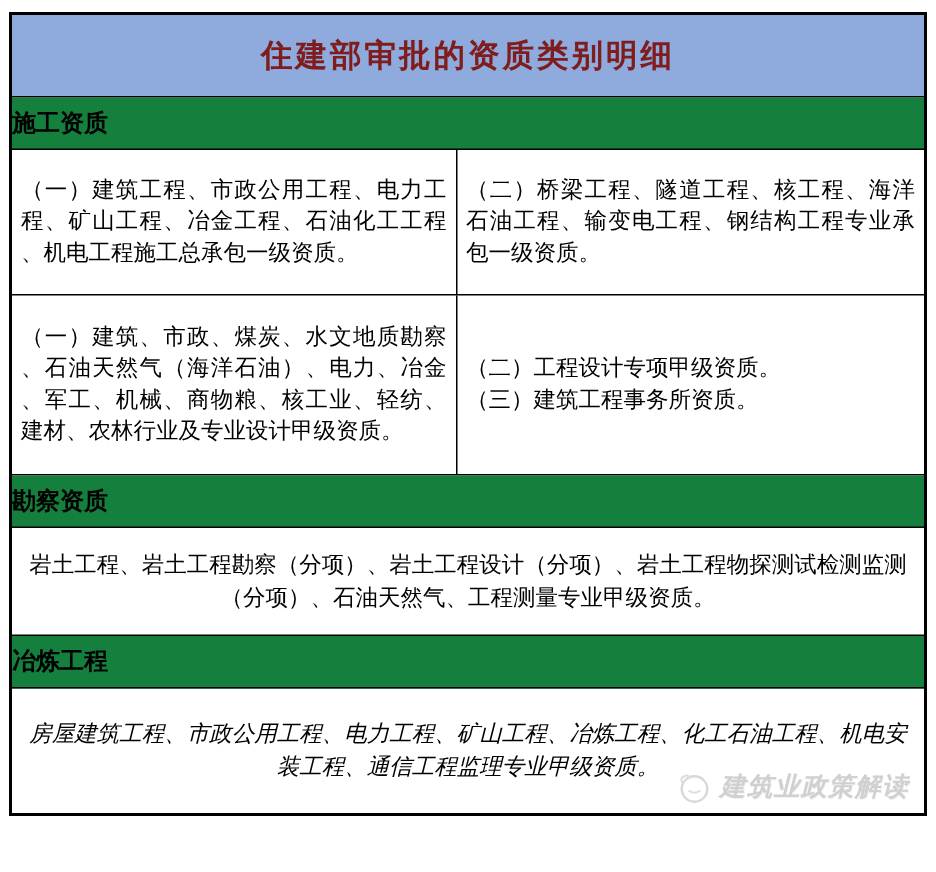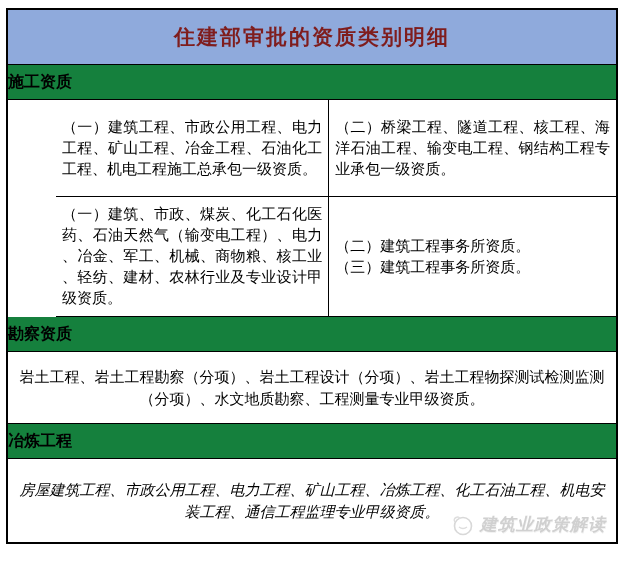--- a/index.html
+++ b/index.html
@@ -38,21 +38,20 @@
   .section-header{
     height:35px;
     display:flex;align-items:center;justify-content:flex-start;
     font-size:16px;
     font-weight:bold;
     background:#15803d;
   }
   .cols{
     display:flex;
     align-items:stretch;
-    margin-left:48px;
   }
   .cols .col{
     box-sizing:border-box;
     display:flex;
     flex-direction:column;
     justify-content:center;
     padding:4px 6px;
     font-size:15px;
     line-height:21px;
     text-align:justify;
@@ -108,33 +107,33 @@
       <div class="col col-left">
         <div>（一）建筑工程、市政公用工程、电力工程、矿山工程、冶金工程、石油化工工程、机电工程施工总承包一级资质。</div>
       </div>
       <div class="col col-right">
         <div>（二）桥梁工程、隧道工程、核工程、海洋石油工程、输变电工程、钢结构工程专业承包一级资质。</div>
       </div>
     </div>
 
     <div class="row cols row-sj">
       <div class="col col-left">
-        <div>（一）建筑、市政、煤炭、化工石化医药、石油天然气（输变电工程）、电力、冶金、军工、机械、商物粮、核工业、轻纺、建材、农林行业及专业设计甲级资质。</div>
+        <div>（一）建筑、市政、煤炭、水文地质勘察、石油天然气（海洋石油）、电力、冶金、军工、机械、商物粮、核工业、轻纺、建材、农林行业及专业设计甲级资质。</div>
       </div>
       <div class="col col-right">
-        <div>（二）建筑工程事务所资质。</div>
+        <div>（二）工程设计专项甲级资质。</div>
         <div>（三）建筑工程事务所资质。</div>
       </div>
     </div>
 
     <div class="row section-header">
       <span>勘察资质</span>
     </div>
     <div class="row full-content row-kc">
-      <div>岩土工程、岩土工程勘察（分项）、岩土工程设计（分项）、岩土工程物探测试检测监测（分项）、水文地质勘察、工程测量专业甲级资质。</div>
+      <div>岩土工程、岩土工程勘察（分项）、岩土工程设计（分项）、岩土工程物探测试检测监测（分项）、石油天然气、工程测量专业甲级资质。</div>
     </div>
 
     <div class="row section-header">
       <span>冶炼工程</span>
     </div>
     <div class="row full-content row-jl">
       <div>房屋建筑工程、市政公用工程、电力工程、矿山工程、冶炼工程、化工石油工程、机电安装工程、通信工程监理专业甲级资质。</div>
       <div class="watermark">
         <svg class="watermark-icon" width="24" height="24" viewBox="0 0 24 24">
           <circle cx="13" cy="13" r="8.5" fill="none" stroke="#d8d8d8" stroke-width="1.6"></circle>

